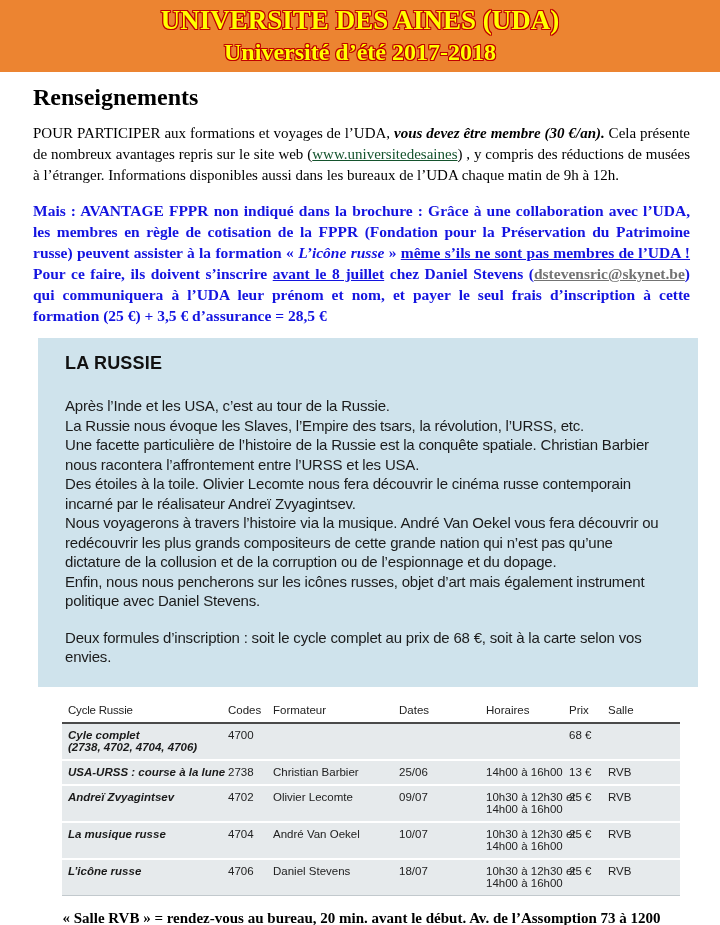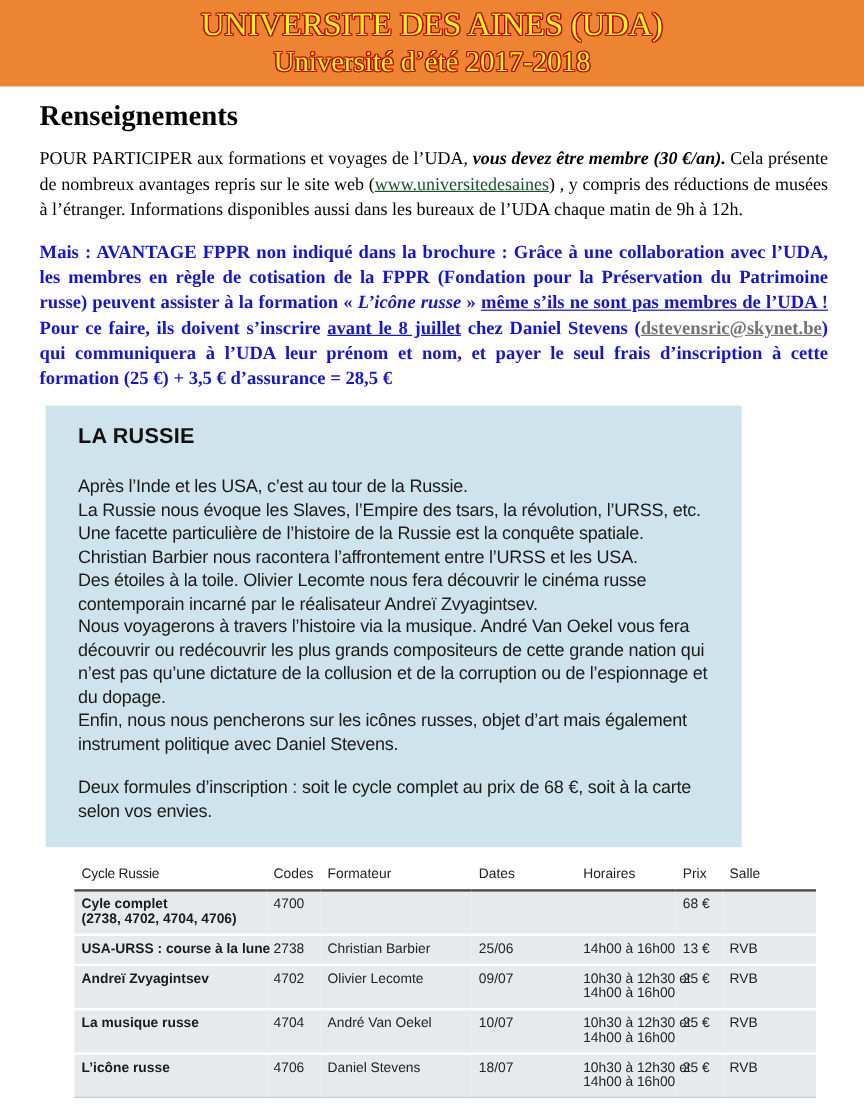--- a/index.html
+++ b/index.html
@@ -5,21 +5,21 @@
   * { margin: 0; padding: 0; box-sizing: border-box; }
   html, body { width: 720px; height: 925px; background: #ffffff; overflow: hidden; }
   body { font-family: "Liberation Serif", serif; color: #000; }
 
   
   .banner {
     width: 720px; height: 72px; background: #EC8431;
     text-align: center; padding-top: 3px;
   }
   .banner-line1, .banner-line2 {
-    font-weight: normal; color: #FFFF00;
+    font-weight: bold; color: #FFFF00;
     text-shadow: -1px -1px 0 #C00000, 1px -1px 0 #C00000, -1px 1px 0 #C00000,
                   1px 1px 0 #C00000, -1px 0 0 #C00000, 1px 0 0 #C00000,
                   0 -1px 0 #C00000, 0 1px 0 #C00000;
   }
   .banner-line1 { font-size: 27px; line-height: 34px; }
   .banner-line2 { font-size: 24px; line-height: 31px; }
 
   
   .content { padding: 0 30px 0 33px; }
   .section-title { font-size: 24px; font-weight: bold; margin-top: 12px; }
@@ -31,41 +31,41 @@
   .advantage {
     margin-top: 14px; font-size: 15.5px; line-height: 21px; text-align: justify;
     color: #1414E0; font-weight: bold;
   }
   .advantage .it { font-style: italic; }
   .advantage .ul { text-decoration: underline; }
   a.email { color: #737373; text-decoration: underline; cursor: pointer; }
 
   
   .russia-box {
-    margin: 12px 0 0 5px; width: 580px; background: #CFE3EC;
+    margin: 12px 0 0 5px; width: 660px; background: #CFE3EC;
     padding: 15px 27px 20px 27px;
     font-family: "Liberation Sans", sans-serif; color: #1b1b1b;
   }
   .russia-title { font-size: 18px; font-weight: bold; letter-spacing: 0.2px; margin-bottom: 22px; color: #111; }
   .russia-text { font-size: 15px; line-height: 19.5px; letter-spacing: -0.2px; }
   .russia-footer { font-size: 15px; line-height: 19.5px; letter-spacing: -0.2px; margin-top: 17px; }
 
   
   .course-table-wrap { margin: 12px 0 0 29px; width: 620px; font-family: "Liberation Sans", sans-serif; }
   table.course { border-collapse: collapse; table-layout: fixed; width: 618px; }
   table.course th, table.course td {
     text-align: left; vertical-align: top; font-weight: normal;
     padding: 5px 2px 6px 6px; font-size: 11.5px; color: #222; white-space: pre;
   }
   th.tbl-title { font-size: 17px; font-weight: bold; color: #111; letter-spacing: -0.2px; padding-left: 6px; vertical-align: bottom; }
   th.col-label { font-weight: bold; color: #3a3a3a; vertical-align: bottom; padding-bottom: 7px; }
   thead tr { border-bottom: 2px solid #4a4a4a; }
   tbody tr { background: #E6EAEC; border-top: 1px solid #c2c9cd; border-bottom: 2px solid #ffffff; }
   tbody tr:last-child { border-bottom: 1px solid #c2c9cd; }
-  tbody td.name { font-weight: bold; color: #1a1a1a; }
+  tbody td.name { font-weight: bold; color: #1a1a1a; font-style: italic; }
 
   
   .salle-note { margin-top: 14px; text-align: center; font-size: 15px; font-weight: bold; }
 </style>
 </head>
 <body>
 
 <div>
 
   <div class="banner">

